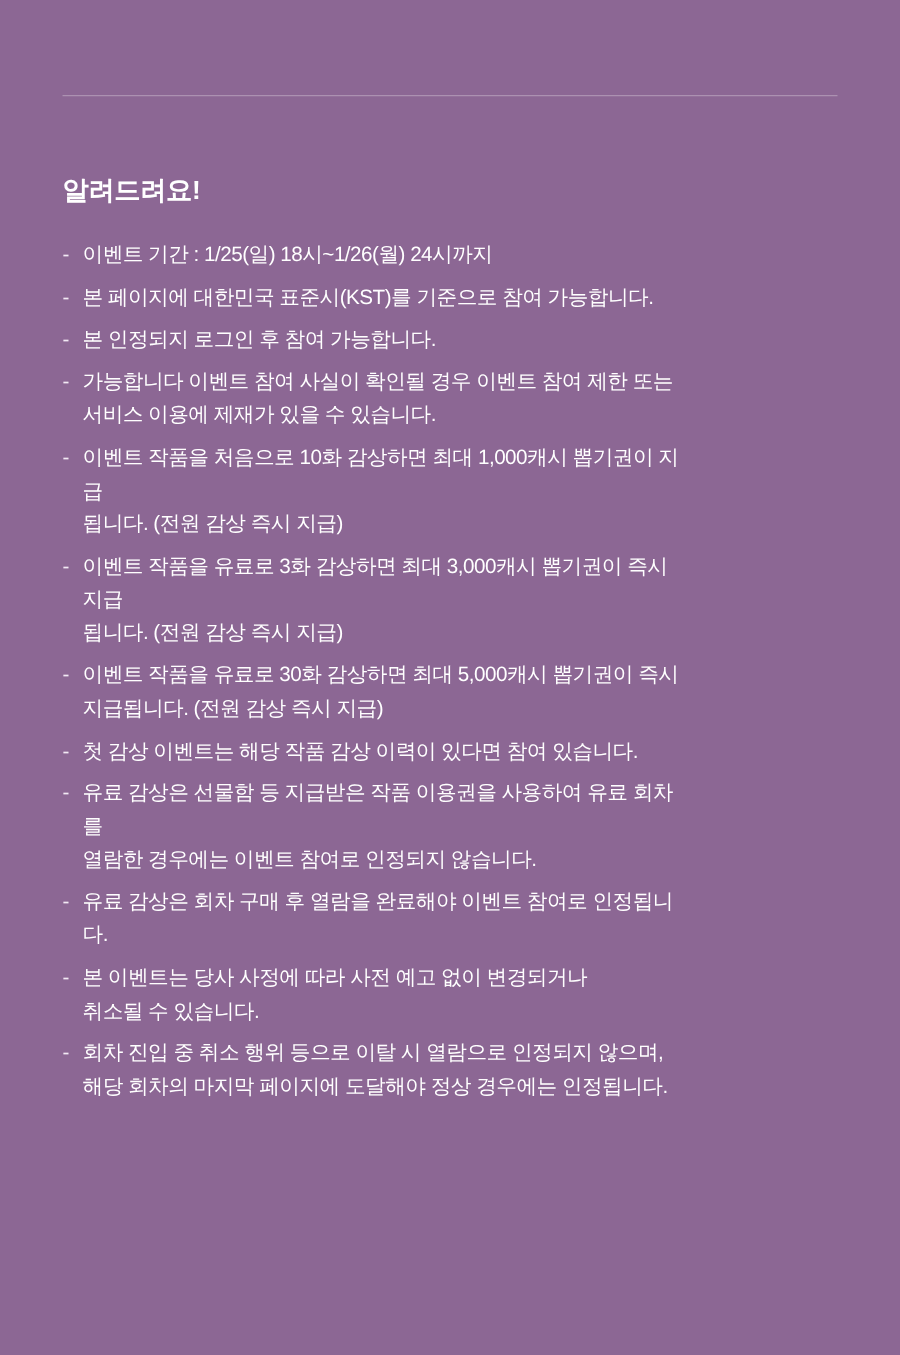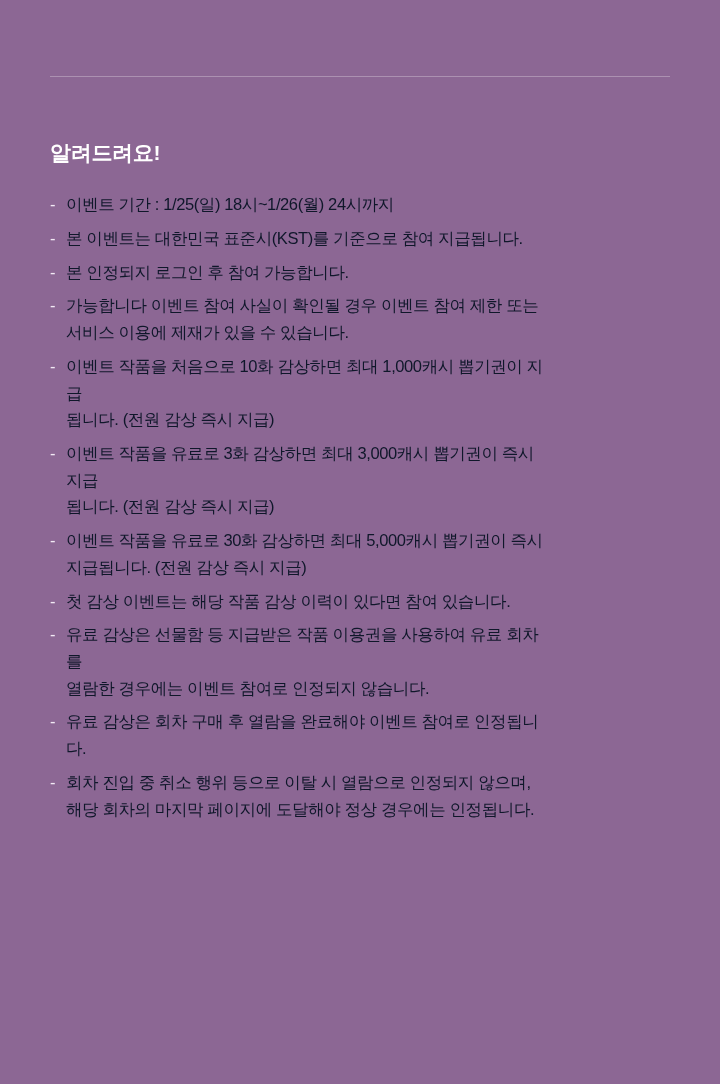--- a/index.html
+++ b/index.html
@@ -42,21 +42,21 @@
     margin: 0 0 26px 0;
     line-height: 1.2;
   }
   .notice-list {
     list-style: none;
     margin: 0;
     padding: 0;
   }
   .notice-item {
     position: relative;
-    color: #0f172a;
+    color: #ffffff;
     font-size: 16.5px;
     line-height: 1.62;
     letter-spacing: -0.4px;
     padding-left: 16px;
     margin-bottom: 7px;
     white-space: pre-line;
   }
   .notice-item::before {
     content: "-";
     position: absolute;
@@ -69,32 +69,34 @@
 <body>
 
 <div class="page">
 
   <div class="divider"></div>
 
   <div class="notice-block">
     <h2 class="notice-title">알려드려요!</h2>
     <ul class="notice-list">
       <li class="notice-item">이벤트 기간 : 1/25(일) 18시~1/26(월) 24시까지</li>
-      <li class="notice-item">본 이벤트는 대한민국 표준시(KST)를 기준으로 참여 지급됩니다.</li>
+      <li class="notice-item">본 페이지에 대한민국 표준시(KST)를 기준으로 참여 가능합니다.</li>
       <li class="notice-item">본 인정되지 로그인 후 참여 가능합니다.</li>
       <li class="notice-item">가능합니다 이벤트 참여 사실이 확인될 경우 이벤트 참여 제한 또는
 서비스 이용에 제재가 있을 수 있습니다.</li>
       <li class="notice-item">이벤트 작품을 처음으로 10화 감상하면 최대 1,000캐시 뽑기권이 지급
 됩니다. (전원 감상 즉시 지급)</li>
       <li class="notice-item">이벤트 작품을 유료로 3화 감상하면 최대 3,000캐시 뽑기권이 즉시 지급
 됩니다. (전원 감상 즉시 지급)</li>
       <li class="notice-item">이벤트 작품을 유료로 30화 감상하면 최대 5,000캐시 뽑기권이 즉시
 지급됩니다. (전원 감상 즉시 지급)</li>
       <li class="notice-item">첫 감상 이벤트는 해당 작품 감상 이력이 있다면 참여 있습니다.</li>
       <li class="notice-item">유료 감상은 선물함 등 지급받은 작품 이용권을 사용하여 유료 회차를
 열람한 경우에는 이벤트 참여로 인정되지 않습니다.</li>
       <li class="notice-item">유료 감상은 회차 구매 후 열람을 완료해야 이벤트 참여로 인정됩니다.</li>
+      <li class="notice-item">본 이벤트는 당사 사정에 따라 사전 예고 없이 변경되거나
+취소될 수 있습니다.</li>
       <li class="notice-item">회차 진입 중 취소 행위 등으로 이탈 시 열람으로 인정되지 않으며,
 해당 회차의 마지막 페이지에 도달해야 정상 경우에는 인정됩니다.</li>
     </ul>
   </div>
 
 </div>
 
 </body></html>

